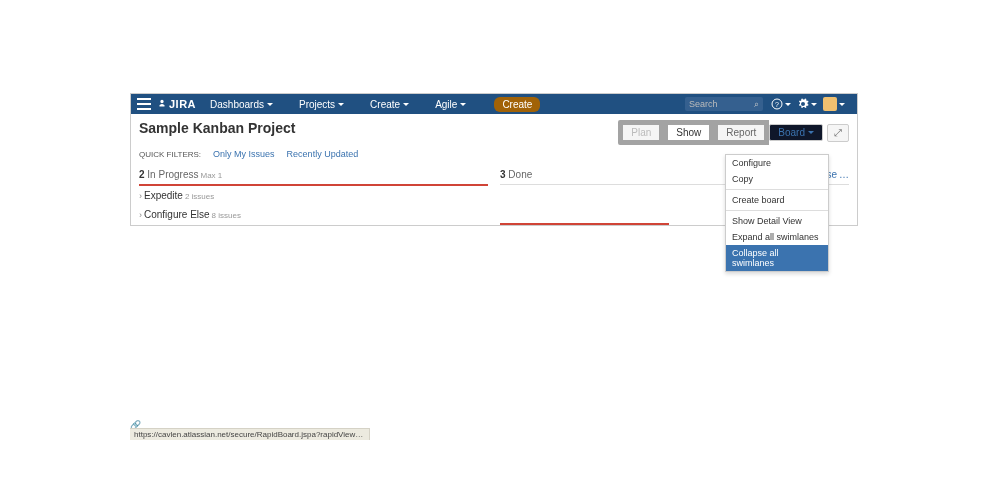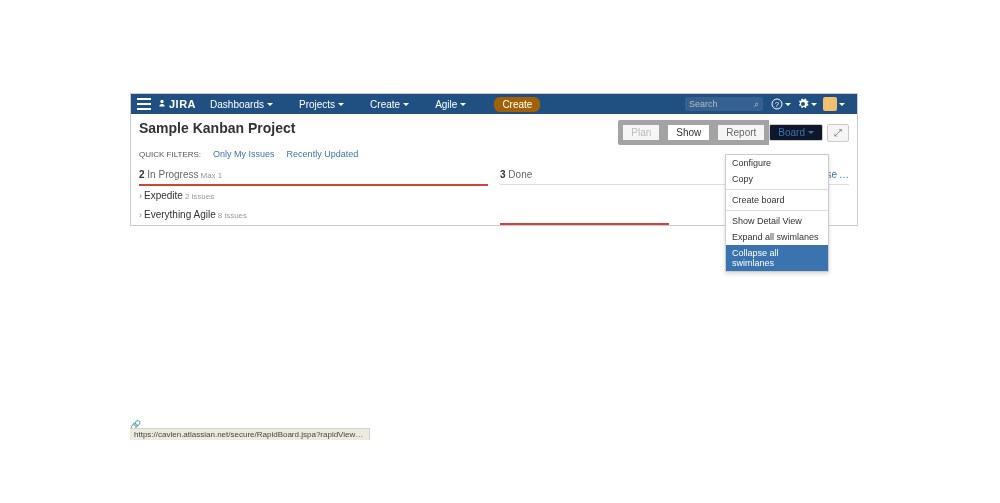--- a/index.html
+++ b/index.html
@@ -159,21 +159,21 @@
           <div class="release-link" style="margin-left:auto">
             <span>Release</span>
             <span>…</span>
           </div>
         </div>
     </div>
   </div>
 
   <div class="swimlanes">
     <div class="swimlane"><span class="chev">›</span><span>Expedite</span><span class="count">2 issues</span></div>
-    <div class="swimlane"><span class="chev">›</span><span>Everything Agile</span><span class="count">8 issues</span></div>
+    <div class="swimlane"><span class="chev">›</span><span>Configure Else</span><span class="count">8 issues</span></div>
     <div class="swimlane-redbars">
       <div class="slot"></div>
         <div class="slot"></div>
         <div class="slot red"></div>
         <div class="slot"></div>
     </div>
   </div>
 
 </div>
 

